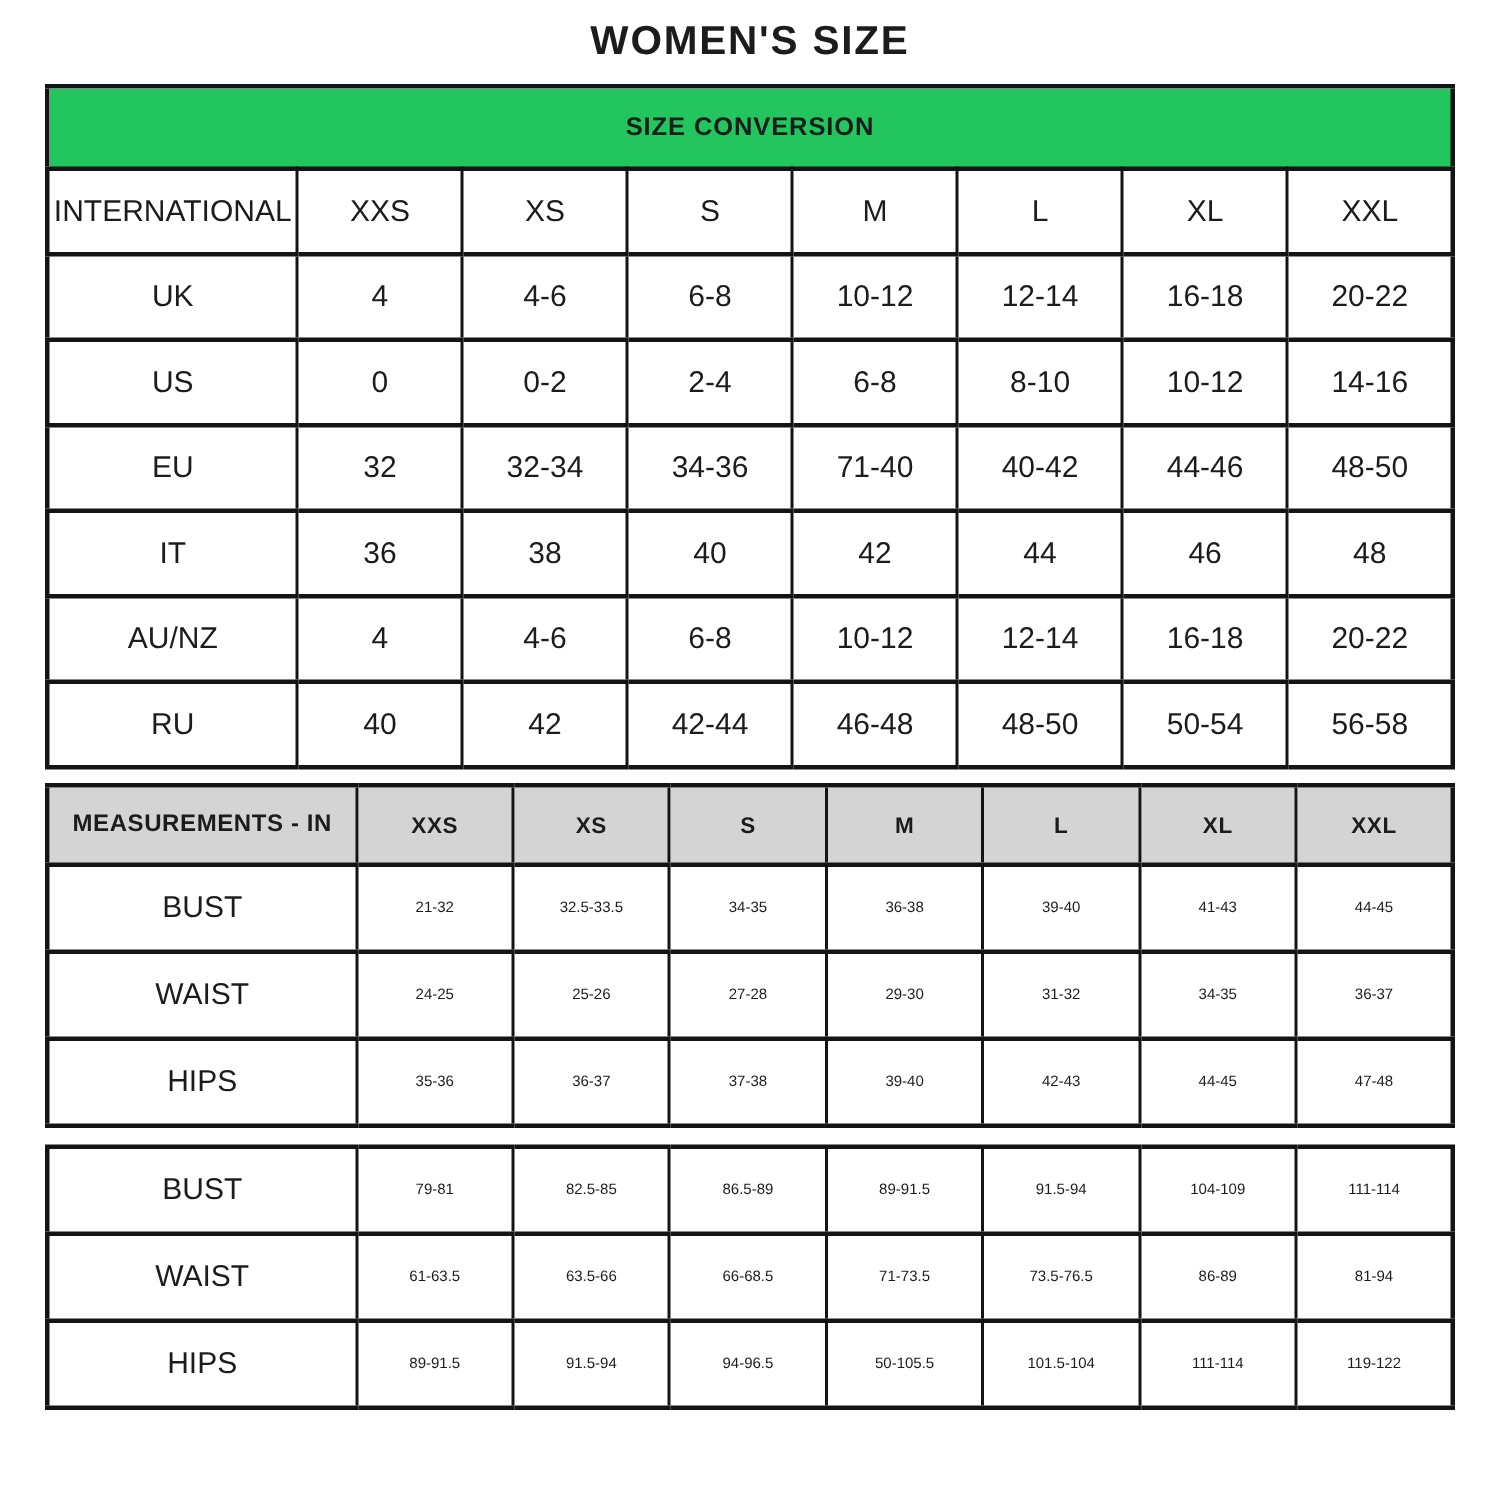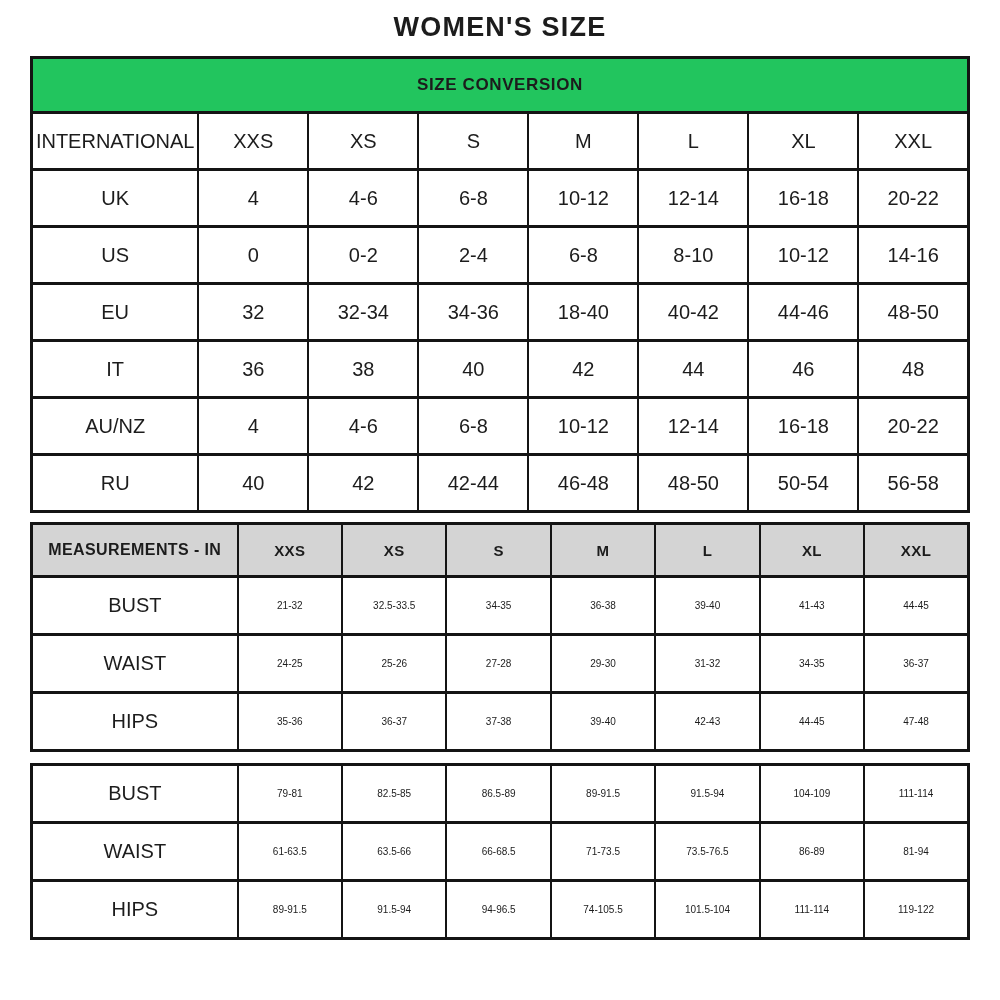--- a/index.html
+++ b/index.html
@@ -108,21 +108,21 @@
       <td>6-8</td>
       <td>8-10</td>
       <td>10-12</td>
       <td>14-16</td>
     </tr>
     <tr>
       <td>EU</td>
       <td>32</td>
       <td>32-34</td>
       <td>34-36</td>
-      <td>18-40</td>
+      <td>71-40</td>
       <td>40-42</td>
       <td>44-46</td>
       <td>48-50</td>
     </tr>
     <tr>
       <td>IT</td>
       <td>36</td>
       <td>38</td>
       <td>40</td>
       <td>42</td>
@@ -238,21 +238,21 @@
       <td>71-73.5</td>
       <td>73.5-76.5</td>
       <td>86-89</td>
       <td>81-94</td>
     </tr>
     <tr>
       <td class="lbl">HIPS</td>
       <td>89-91.5</td>
       <td>91.5-94</td>
       <td>94-96.5</td>
-      <td>74-105.5</td>
+      <td>50-105.5</td>
       <td>101.5-104</td>
       <td>111-114</td>
       <td>119-122</td>
     </tr>
   </tbody>
     </table>
 
 </div>
 
 </body></html>

